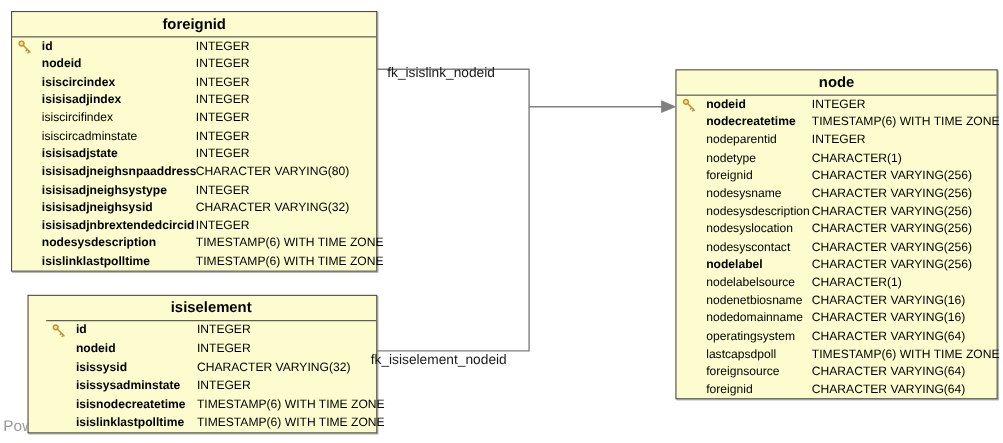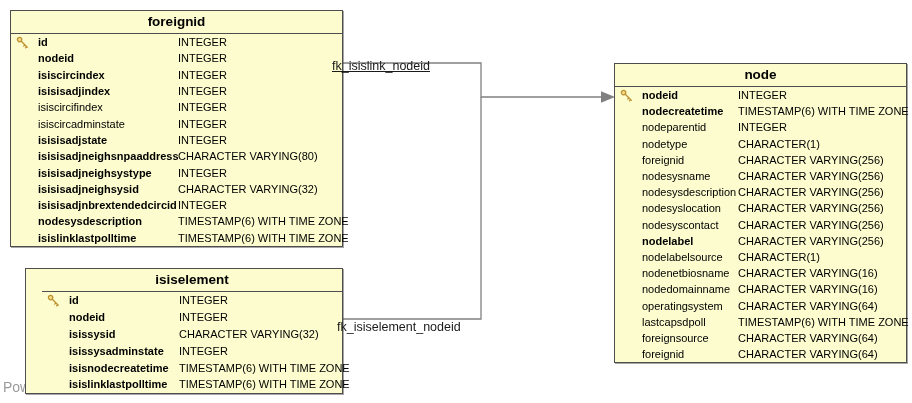--- a/index.html
+++ b/index.html
@@ -25,21 +25,21 @@
   .tbl-isiselement { left:25px; top:268px; width:300px;padding-left:16px; }
   .tbl-isiselement .row { height:16.8px; }
   .tbl-isiselement .col-name { width:110px; flex:0 0 110px; }
 
   .tbl-node { left:614px; top:63px; width:291px; }
   .tbl-node .row { height:16.2px; }
   .tbl-node .col-name { width:96px; flex:0 0 96px; }
 
   
   .fk-label { position:absolute; font-size:12.5px; color:#1a1a1a; z-index:3; white-space:nowrap; }
-  .fk-label-isislink { left:332px; top:59px;text-decoration:underline; }
+  .fk-label-isislink { left:352px; top:59px; }
   .fk-label-isiselement { left:337px; top:320px; }
 
   
   .watermark { position:absolute; left:3px; top:379px; font-size:14px; color:#9a9a9a; z-index:1; }
 </style>
 </head>
 <body>
 
 <div class="canvas">
 

